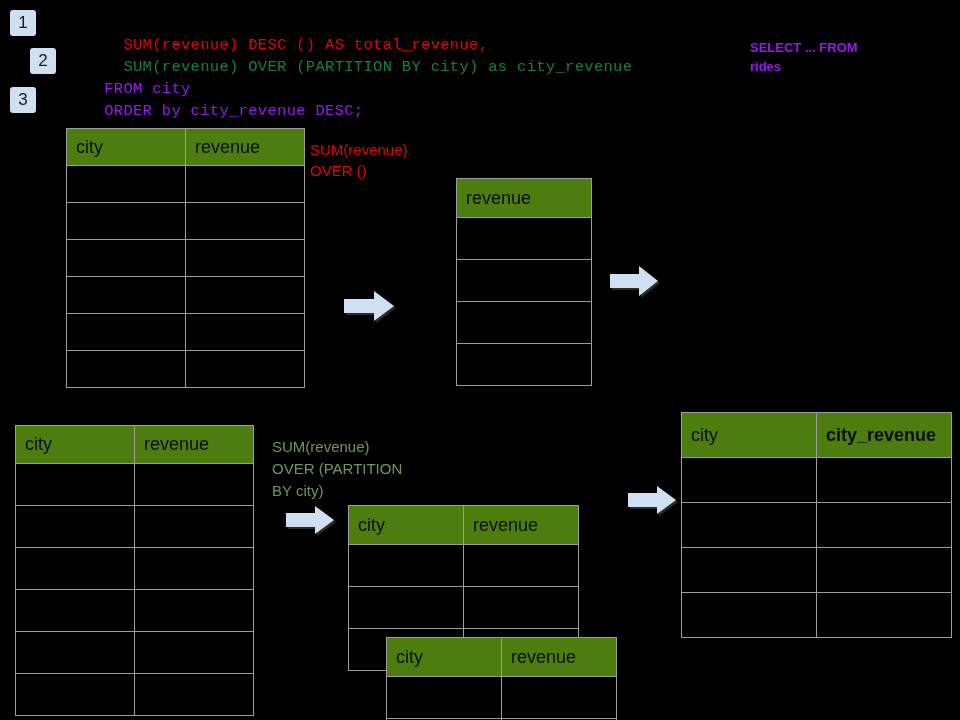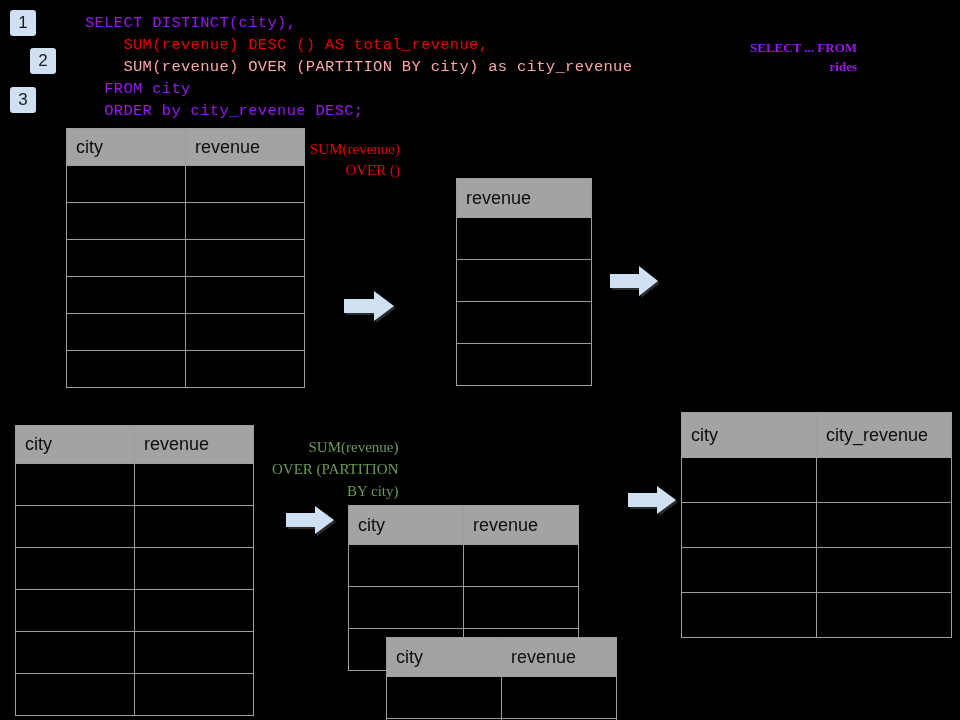--- a/index.html
+++ b/index.html
@@ -34,47 +34,46 @@
   .sql {
     position: absolute;
     font-family: "Liberation Mono", "DejaVu Sans Mono", monospace;
     font-size: 15.5px;
     letter-spacing: 0.3px;
     white-space: pre;
     line-height: 22px;
   }
   .sql-purple { color: #9b16f0; }
   .sql-red    { color: #e60000; }
-  .sql-green  { color: #fca5a5; }
+  .sql-green  { color: #15803d; }
 
   .note {
     position: absolute;
-    font-family: Liberation Serif, serif;
+    font-family: Liberation Sans, sans-serif;
     white-space: pre;
-    text-align: right;
   }
   .note-red   { color: #e60000; font-size: 15px; line-height: 21px; }
   .note-green { color: #6a9a56; font-size: 15px; line-height: 22px; }
   .note-purple{ color: #9b16f0; font-size: 13px; line-height: 19px; font-weight: bold; }
 
   
   .tbl {
     position: absolute;
     border-collapse: collapse;
     table-layout: fixed;
     font-family: "Liberation Sans", sans-serif;
   }
   .tbl td, .tbl th {
     border: 1px solid #9d9d9d;
     background: #000000;
     padding: 0;
     margin: 0;
   }
   .tbl th {
-    background: #a3a3a3;
+    background: #4d7c0f;
     color: #0d0d0d;
     font-weight: normal;
     font-size: 18px;
     text-align: left;
     padding: 0 0 0 9px;
   }
 
   
   .arrow {
     position: absolute;
@@ -84,21 +83,20 @@
 </style>
 </head>
 <body>
 
 <div id="canvas">
 
   <div class="badge" style="left:10px; top:10px;">1</div>
   <div class="badge" style="left:30px; top:48px;">2</div>
   <div class="badge" style="left:10px; top:87px;">3</div>
 
-  <div class="sql sql-purple" style="left:85px; top:12px;">SELECT DISTINCT(city),</div>
   <div class="sql sql-red" style="left:85px; top:34px;">    SUM(revenue) DESC () AS total_revenue,</div>
   <div class="sql sql-green" style="left:85px; top:56px;">    SUM(revenue) OVER (PARTITION BY city) as city_revenue</div>
   <div class="sql sql-purple" style="left:85px; top:78px;">  FROM city</div>
   <div class="sql sql-purple" style="left:85px; top:100px;">  ORDER by city_revenue DESC;</div>
 
   <div class="note note-purple" style="left:750px; top:38px;">SELECT ... FROM
 rides</div>
 
   <div class="note note-red" style="left:310px; top:139px;">SUM(revenue)
 OVER ()</div>
@@ -285,21 +283,21 @@
   </div>
 
   <table class="tbl" style="left:681px; top:412px; width:270px;">
     <colgroup>
         <col style="width:135px">
         <col style="width:135px">
       </colgroup>
     <thead>
       <tr>
         <th style="height:44px;">city</th>
-        <th style="height:44px;">city_revenue</th>
+        <th style="height:44px;font-weight:bold;">city_revenue</th>
       </tr>
     </thead>
     <tbody>
       <tr>
           <td style="height:44px;"></td>
           <td></td>
         </tr>
       <tr>
           <td style="height:44px;"></td>
           <td></td>

